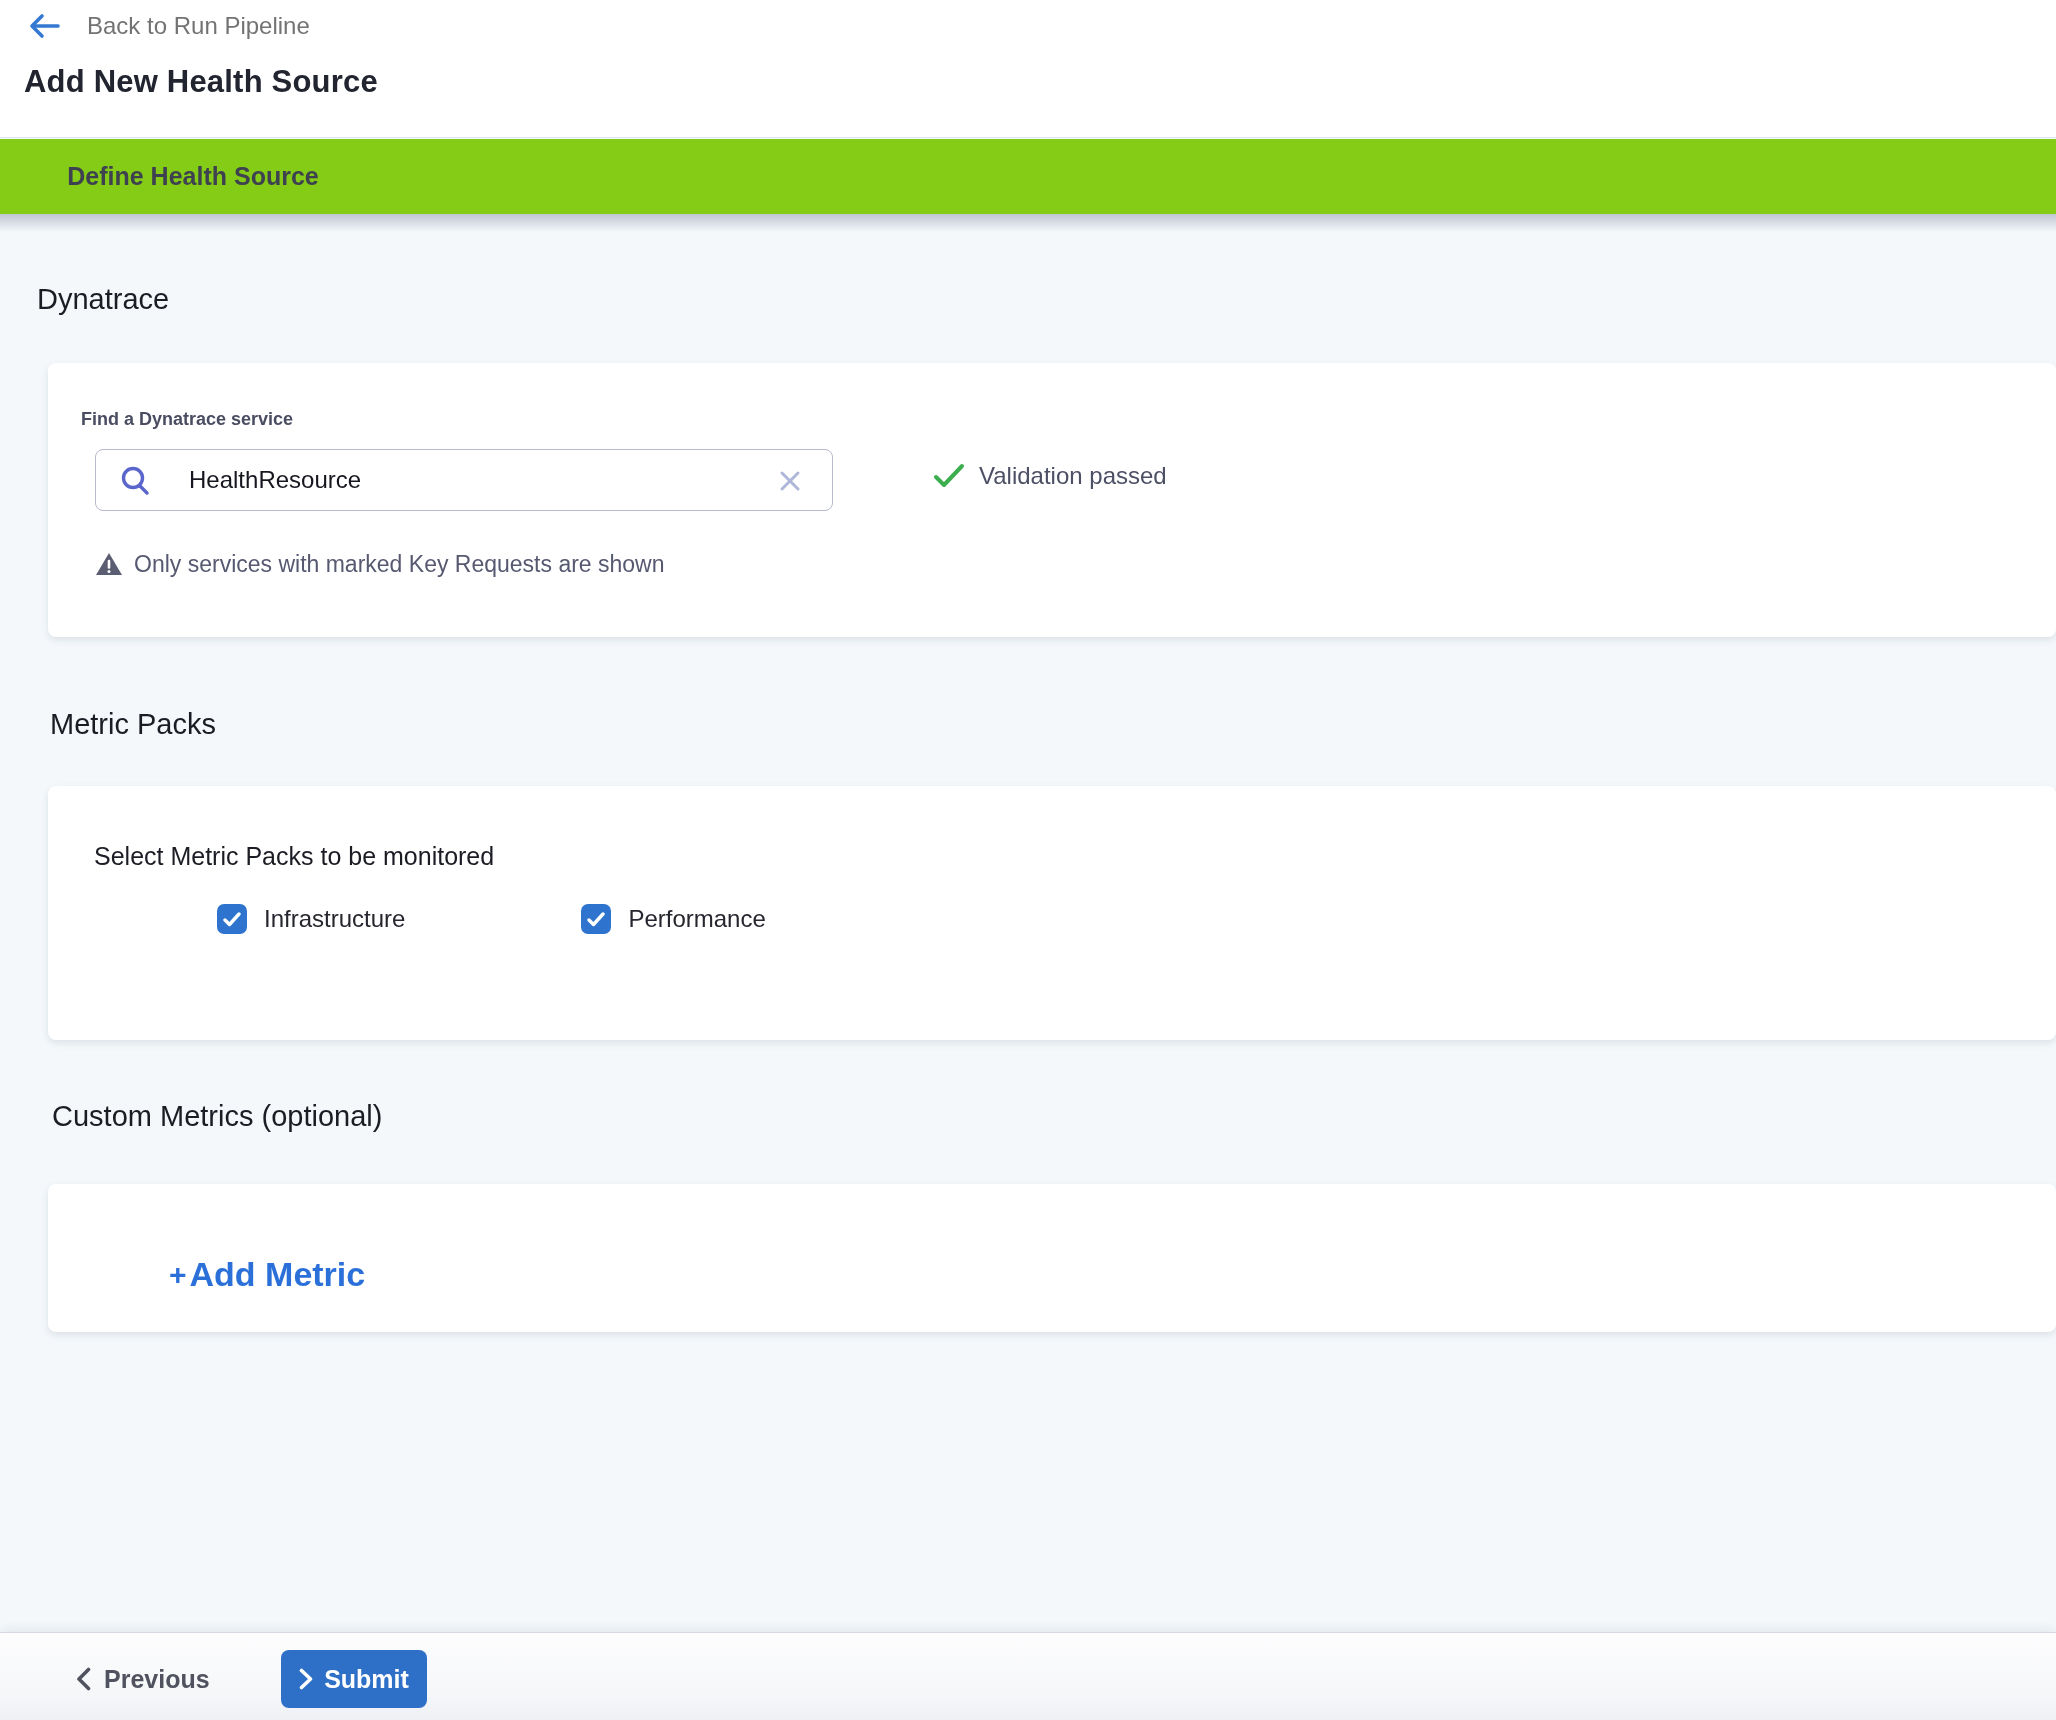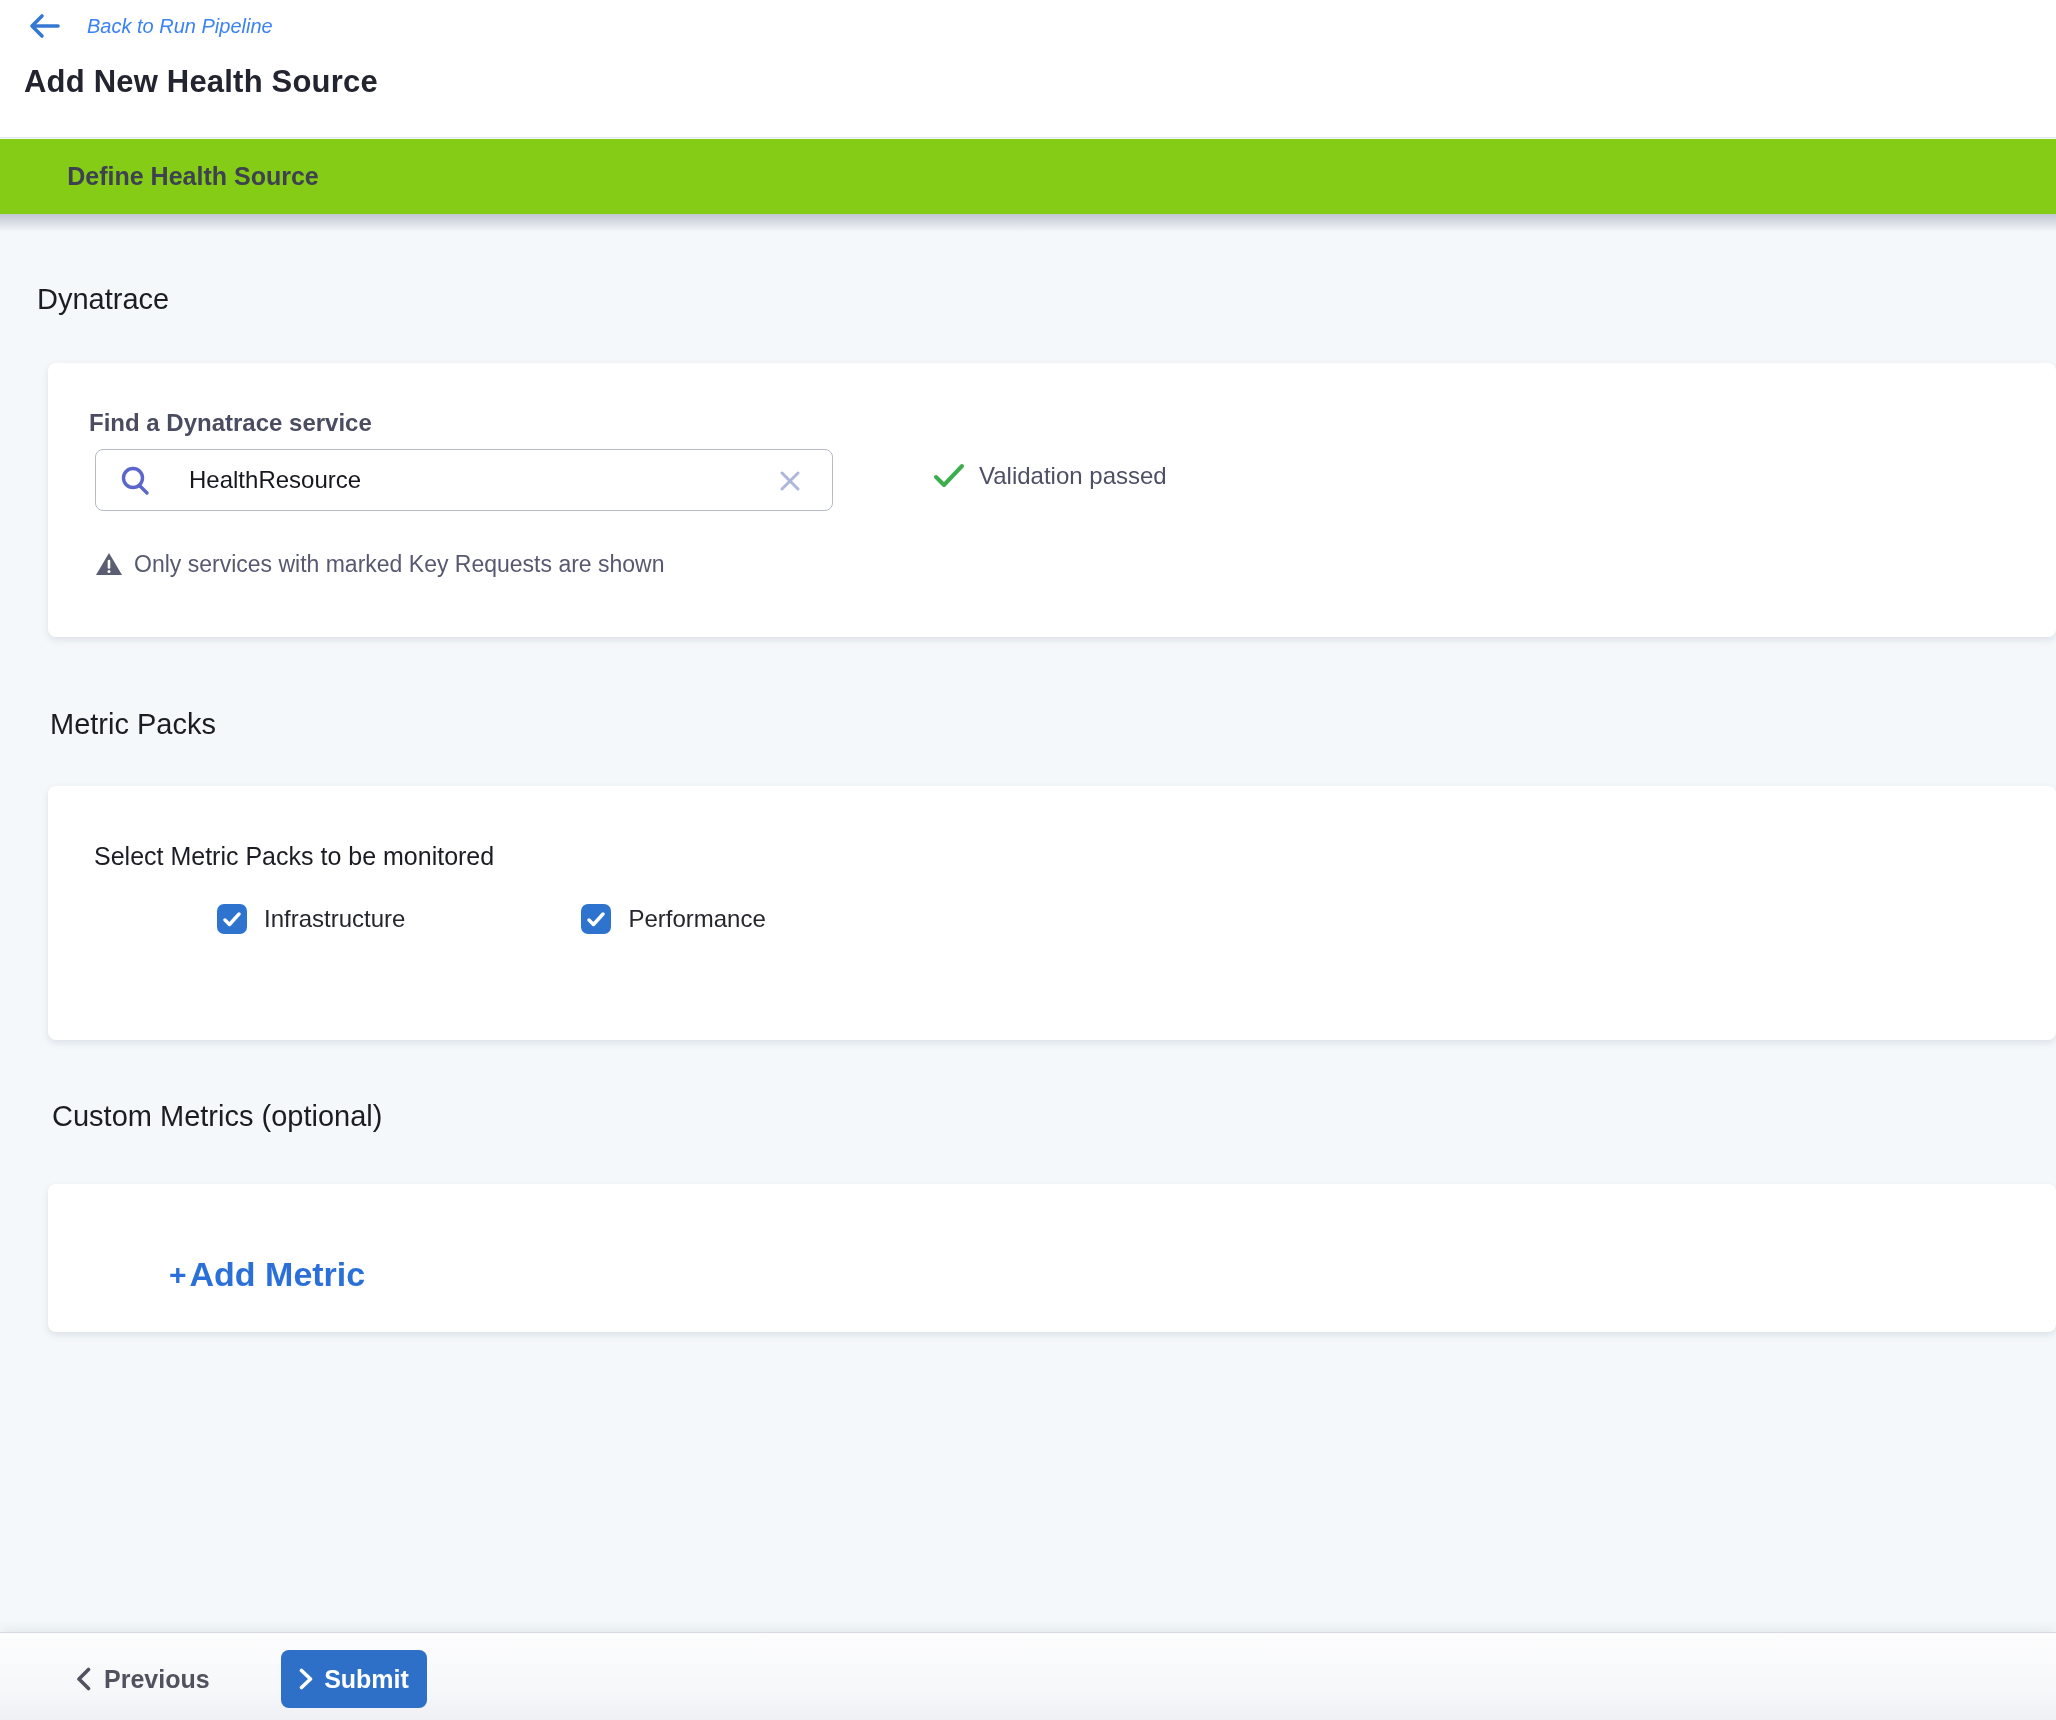--- a/index.html
+++ b/index.html
@@ -14,21 +14,21 @@
 
   
   .header {
     position:absolute; top:0; left:0; width:100%; height:138px;
     background:#ffffff; border-bottom:1px solid #e2e4ee; z-index:5;
   }
   .back-row {
     position:absolute; top:12px; left:27px;
     display:flex; align-items:center; gap:26px; cursor:pointer;
   }
-  .back-label { font-size:20px; font-weight:500; color:#3b82f6;font-style:italic; }
+  .back-label { font-size:24px; font-weight:500; color:#737373; }
   .page-title {
     position:absolute; left:24px; top:64px;
     font-size:31px; font-weight:700; color:#22252f; letter-spacing:0.2px;
   }
 
   
   .tabbar {
     position:absolute; top:139px; left:0; width:100%; height:75px;
     background:#84cc16; z-index:4;
   }
@@ -59,22 +59,22 @@
   .card {
     position:absolute; left:48px; right:0; background:#ffffff;
     border-radius:8px; box-shadow:0 3px 7px rgba(80,90,110,0.14);
   }
   .card-services { top:363px; height:274px; }
   .card-packs    { top:786px; height:254px; }
   .card-custom   { top:1184px; height:148px; }
 
   
   .find-label {
-    position:absolute; left:41px; top:46px;
-    font-size:24px; font-weight:700; color:#4a4d61;text-align:center;
+    position:absolute; left:33px; top:46px;
+    font-size:18px; font-weight:700; color:#4a4d61;text-align:center;
   }
   .search-box {
     position:absolute; left:47px; top:86px; width:738px; height:62px;
     background:#ffffff; border:1.5px solid #b7bacd; border-radius:8px;
     display:flex; align-items:center;
   }
   .search-box .mag { margin-left:24px; flex:0 0 auto; display:flex; }
   .search-input {
     border:none; outline:none; background:transparent;
     margin-left:38px; width:540px;

